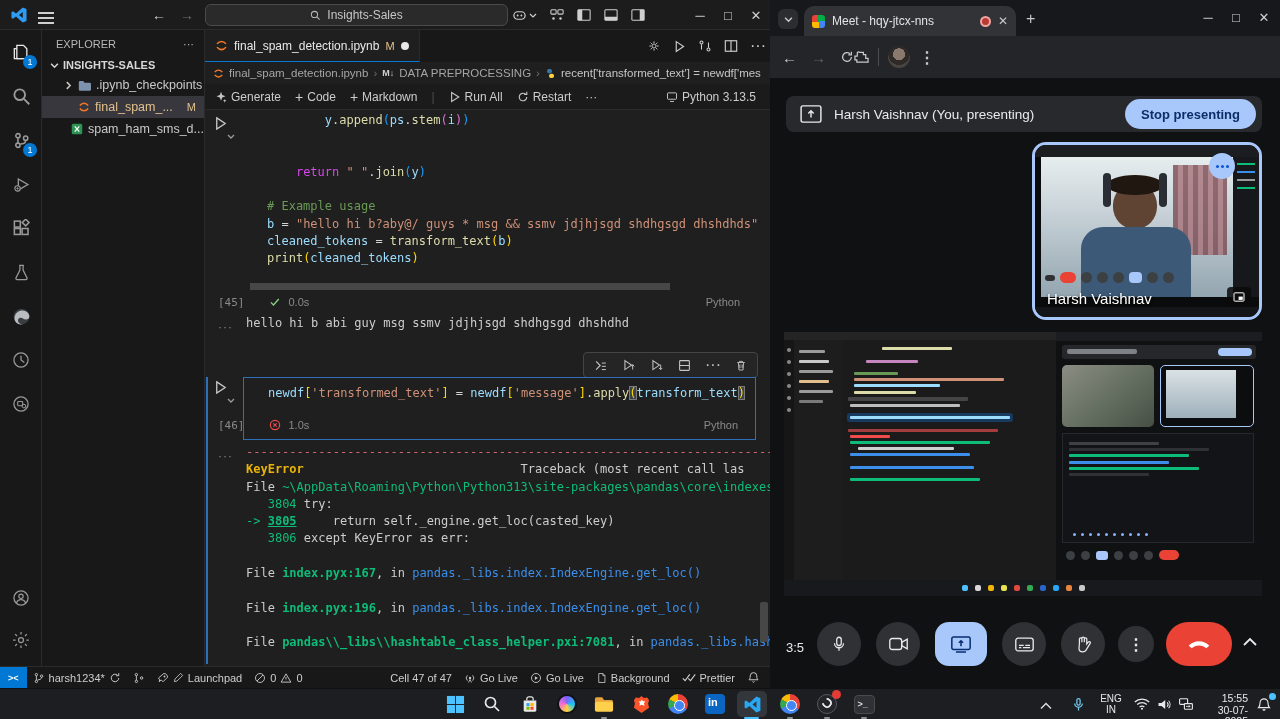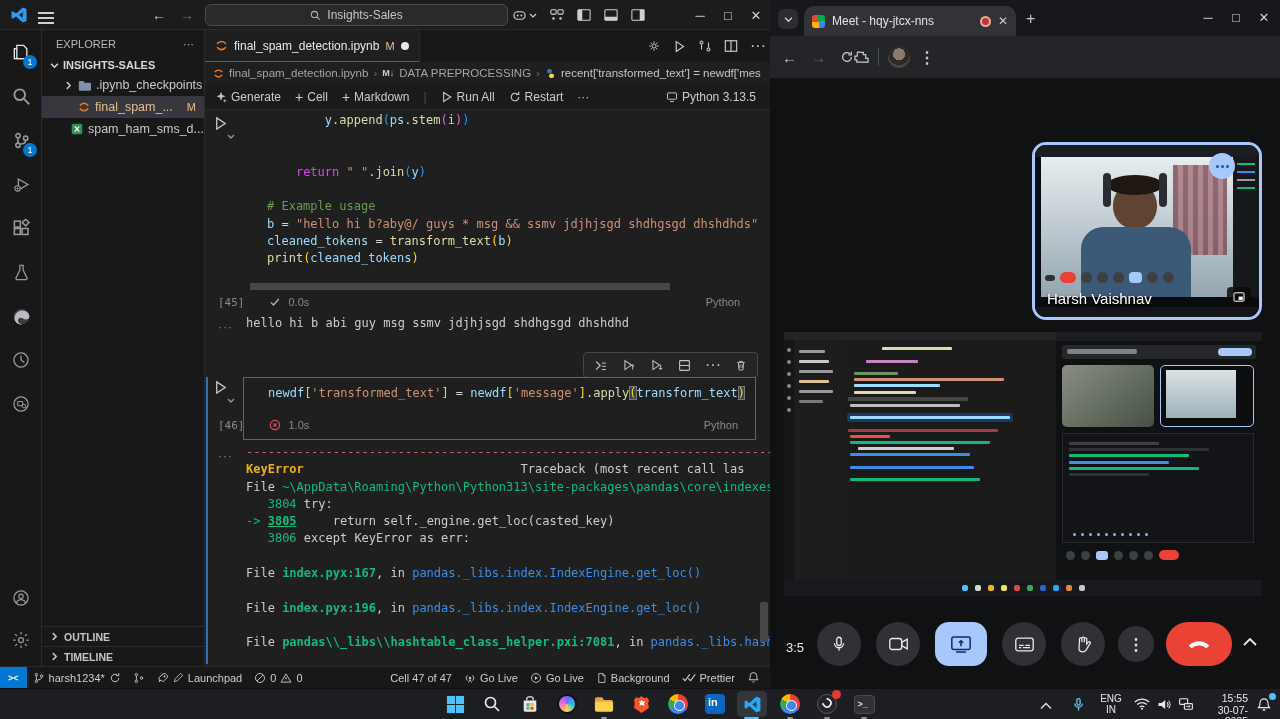--- a/index.html
+++ b/index.html
@@ -257,34 +257,20 @@
           <span style="width:9px;"></span>
           <span>
             <svg width="12" height="12" viewBox="0 0 16 16">
               <rect x="1" y="1" width="14" height="14" rx="2" fill="#2e9352"></rect>
               <path d="M5 4.5l6 7 M11 4.5l-6 7" stroke="#fff" stroke-width="1.6"></path>
             </svg>
           </span>
           <span style="color:#c9c9c9;">spam_ham_sms_d...</span>
         </div>
       </div>
-    <div class="sb-bottom">
-      <div class="sb-sec">
-          <svg width="9" height="9" viewBox="0 0 8 8">
-            <path d="M2.5 1l3 3-3 3" fill="none" stroke="#c5c5c5" stroke-width="1.4"></path>
-          </svg>
-          <span>OUTLINE</span>
-        </div>
-      <div class="sb-sec">
-          <svg width="9" height="9" viewBox="0 0 8 8">
-            <path d="M2.5 1l3 3-3 3" fill="none" stroke="#c5c5c5" stroke-width="1.4"></path>
-          </svg>
-          <span>TIMELINE</span>
-        </div>
-    </div>
   </div>
 
   <div class="vs-editor r">
     <div class="vs-tabbar r">
       <div class="vs-tab r">
         <svg width="13" height="13" viewBox="0 0 16 16">
             <path d="M2.5 10c1.5 2 3.5 3 5.5 3s4-1 5.5-3" fill="none" stroke="#f37726" stroke-width="2"></path>
             <path d="M2.5 6c1.5-2 3.5-3 5.5-3s4 1 5.5 3" fill="none" stroke="#f37726" stroke-width="2"></path>
           </svg>
         <span>final_spam_detection.ipynb</span>
@@ -332,21 +318,21 @@
     <div class="nb-toolbar r">
       <span class="nbt">
           <svg width="12" height="12" viewBox="0 0 16 16">
             <path d="M8 1l1.6 4.4L14 7l-4.4 1.6L8 13 6.4 8.6 2 7l4.4-1.6z" fill="#c5c5c5"></path>
             <path d="M13 10.5l.7 1.8 1.8.7-1.8.7-.7 1.8-.7-1.8-1.8-.7 1.8-.7z" fill="#c5c5c5"></path>
           </svg>
           <span>Generate</span>
         </span>
       <span class="nbt">
           <span style="font-size:14px;">+</span>
-          <span>Cell</span>
+          <span>Code</span>
         </span>
       <span class="nbt">
           <span style="font-size:14px;">+</span>
           <span>Markdown</span>
         </span>
       <span style="color:#4c4c4c;">|</span>
       <span class="nbt">
           <svg width="12" height="12" viewBox="0 0 16 16">
             <path d="M3.5 2l9.5 6-9.5 6z" fill="none" stroke="#c5c5c5" stroke-width="1.5"></path>
           </svg>
@@ -560,20 +546,28 @@
       </svg>
     <svg width="15" height="15" viewBox="0 0 16 16">
         <path d="M6 2.5h4V5h2.5v4H15v4H3v-2.5H1v-4h2.5V4A1.5 1.5 0 016 2.5z" fill="none" stroke="#c7c9cc" stroke-width="1.3"></path>
       </svg>
     <div style="width:1px;height:18px;background:#4a4d52;margin:0 9px;"></div>
     <span style="width:22px;height:22px;border-radius:50%;background:radial-gradient(circle at 50% 38%, #8a7a6d 0 34%, #2e2a28 35% 60%, #4a443f 61%);"></span>
     <span style="color:#c7c9cc;font-weight:700;margin:0 12px 0 9px;letter-spacing:1px;">⋮</span>
   </div>
 
   <div id="meet" class="r">
+    <div class="banner r">
+      <svg width="22" height="18" viewBox="0 0 24 20">
+          <rect x="1" y="1" width="22" height="18" rx="2" fill="none" stroke="#e8eaed" stroke-width="1.6"></rect>
+          <path d="M12 14V7 M9 9.5L12 6.5l3 3" fill="none" stroke="#e8eaed" stroke-width="1.6"></path>
+        </svg>
+      <span>Harsh Vaishnav (You, presenting)</span>
+      <span class="stopbtn">Stop presenting</span>
+    </div>
 
 
     <div class="tile r" style="left:262px;width:230px;background:#0a0b0d;border:3px solid #a8c7fa;border-radius:14px;">
       <div class="r" style="left:0;top:0;width:100%;height:12px;background:#1b1d21;"></div>
       <div class="r" style="right:0;top:12px;width:26px;height:140px;background:#17181b;">
         <div style="margin:6px 4px;height:2px;background:#0dbc79;"></div>
           <div style="margin:6px 4px;height:2px;background:#3b8eea;"></div>
           <div style="margin:6px 4px;height:2px;background:#9a9a9a;"></div>
           <div style="margin:6px 4px;height:2px;background:#0dbc79;"></div>
       </div>

